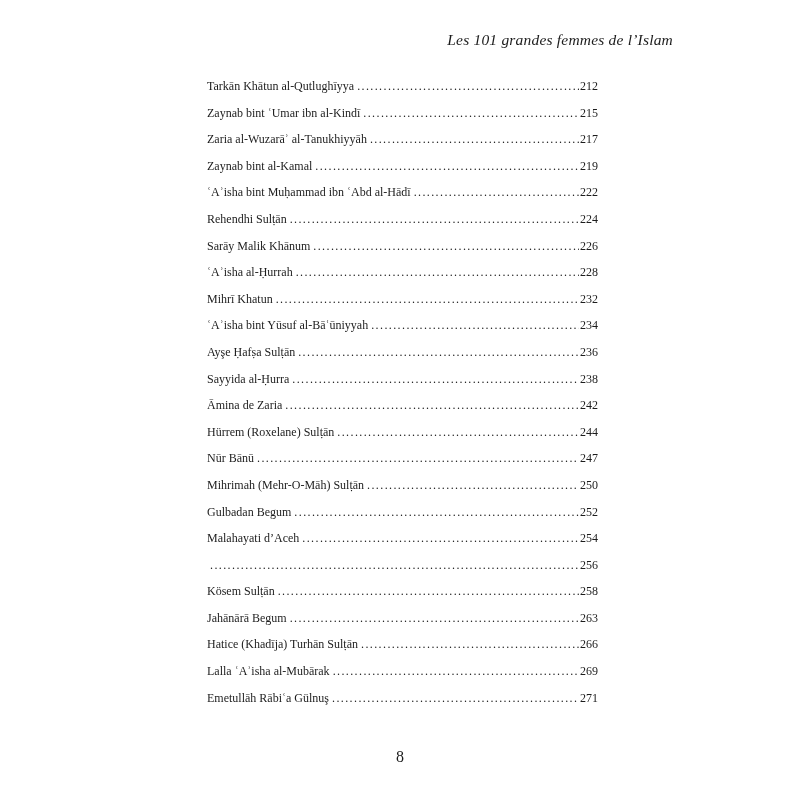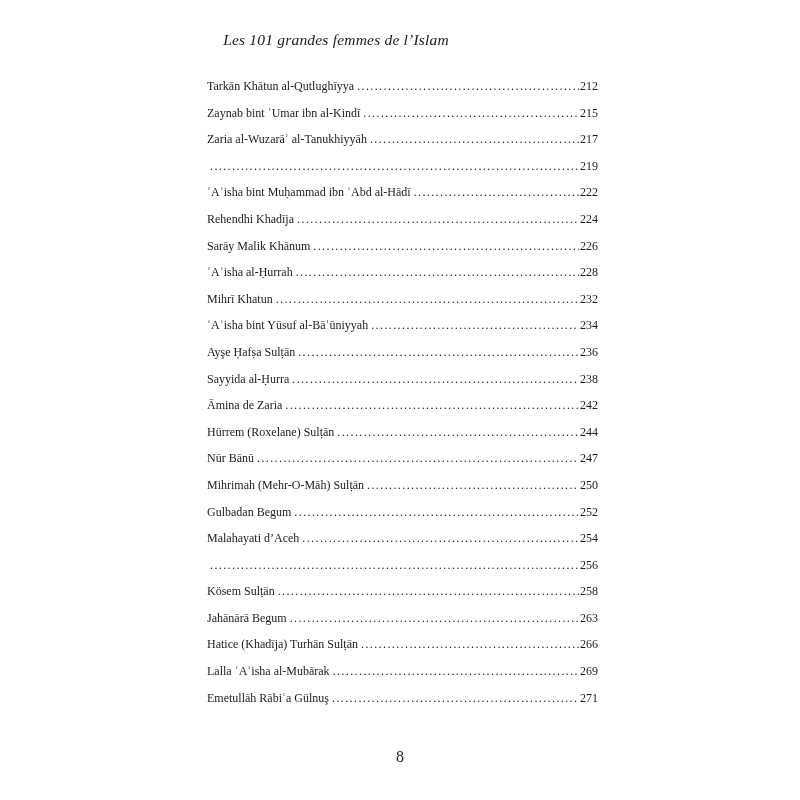--- a/index.html
+++ b/index.html
@@ -12,23 +12,23 @@
     width: 800px;
     height: 800px;
     background: #ffffff;
     color: #1c1c1c;
     font-family: "Liberation Serif", "DejaVu Serif", serif;
     overflow: hidden;
   }
   .running-header {
     position: absolute;
     top: 31px;
-    left: 8px;
+    left: 17px;
     width: 656px;
-    text-align: center;
+    text-align: right;
     font-style: italic;
     font-size: 15.5px;
     letter-spacing: 0.2px;
   }
   .toc {
     position: absolute;
     top: 73px;
     left: 207px;
     width: 391px;
   }
@@ -80,30 +80,31 @@
         <span class="entry-title">Zaynab bint ʿUmar ibn al-Kindī</span>
         <span class="dot-leader">................................................................................................................................................................</span>
         <span class="entry-page">215</span>
       </div>
       <div class="toc-row">
         <span class="entry-title">Zaria al-Wuzarāʾ al-Tanukhiyyāh</span>
         <span class="dot-leader">................................................................................................................................................................</span>
         <span class="entry-page">217</span>
       </div>
       <div class="toc-row">
+        <span class="entry-title">Zaynab bint al-Kamal</span>
         <span class="dot-leader">................................................................................................................................................................</span>
         <span class="entry-page">219</span>
       </div>
       <div class="toc-row">
         <span class="entry-title">ʿAʾisha bint Muḥammad ibn ʿAbd al-Hādī</span>
         <span class="dot-leader">................................................................................................................................................................</span>
         <span class="entry-page">222</span>
       </div>
       <div class="toc-row">
-        <span class="entry-title">Rehendhi Khadīja</span>
+        <span class="entry-title">Rehendhi Sulṭān</span>
         <span class="dot-leader">................................................................................................................................................................</span>
         <span class="entry-page">224</span>
       </div>
       <div class="toc-row">
         <span class="entry-title">Sarāy Malik Khānum</span>
         <span class="dot-leader">................................................................................................................................................................</span>
         <span class="entry-page">226</span>
       </div>
       <div class="toc-row">
         <span class="entry-title">ʿAʾisha al-Ḥurrah</span>

